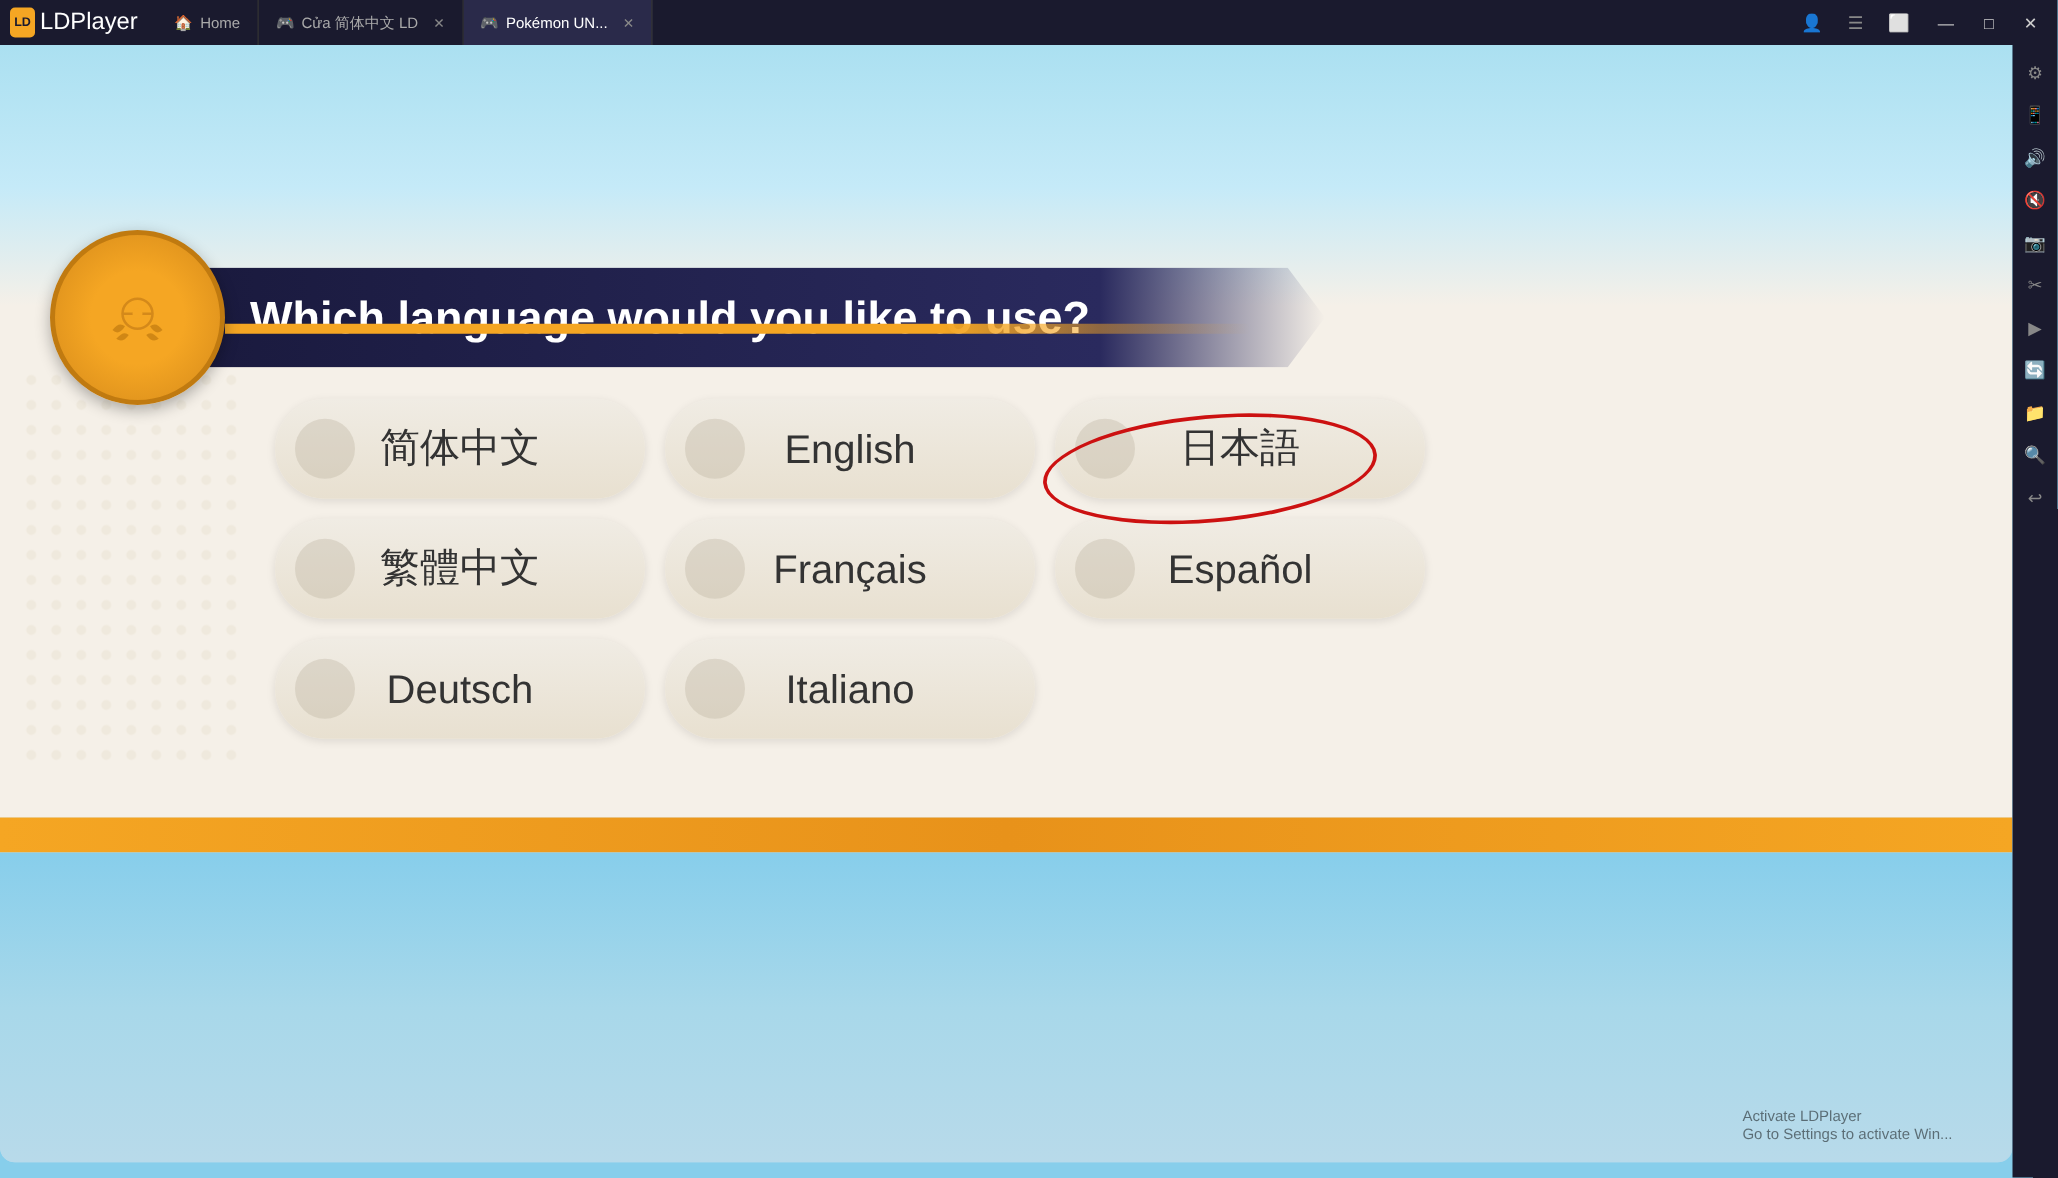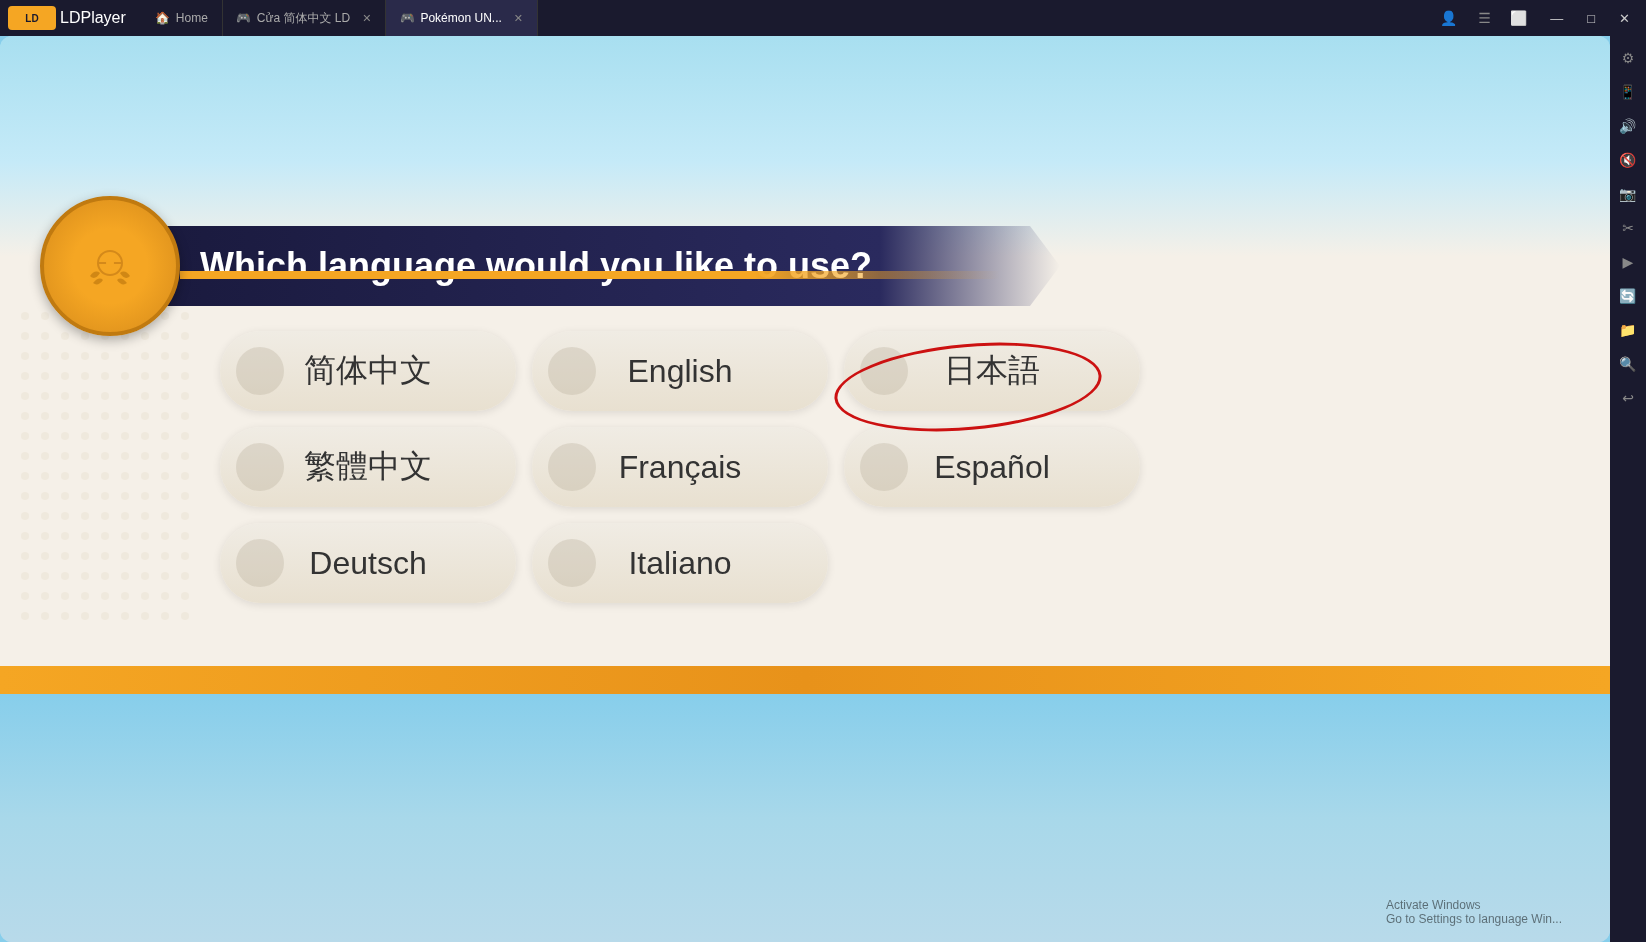--- a/index.html
+++ b/index.html
@@ -5,22 +5,22 @@
     * { margin: 0; padding: 0; box-sizing: border-box; }
     body { width: 1646px; height: 942px; overflow: hidden; font-family: 'Segoe UI', Arial, sans-serif; background: #87CEEB; }
 
     
     .titlebar {
       width: 100%; height: 36px; background: #1a1a2e;
       display: flex; align-items: center; justify-content: space-between;
       padding: 0 8px; position: relative; z-index: 100;
     }
     .titlebar-left { display: flex; align-items: center; gap: 4px; }
-    .titlebar-logo { width: 48px; height: 24px; background: #f5a623; border-radius: 4px; display: flex; align-items: center; justify-content: center; font-weight: bold; font-size: 10px; color: #1a1a2e; }
-    .titlebar-appname { color: #ffffff; font-size: 16px; font-weight: 500; margin-right: 12px; }
+    .titlebar-logo { width: 20px; height: 24px; background: #f5a623; border-radius: 4px; display: flex; align-items: center; justify-content: center; font-weight: bold; font-size: 10px; color: #1a1a2e; }
+    .titlebar-appname { color: #ffffff; font-size: 19px; font-weight: 500; margin-right: 12px; }
     .tabs { display: flex; align-items: center; height: 100%; }
     .tab {
       height: 36px; padding: 0 14px; display: flex; align-items: center; gap: 6px;
       font-size: 12px; color: #aaa; cursor: pointer; border-right: 1px solid #333; position: relative;
     }
     .tab.active { background: #2a2a4a; color: #fff; }
     .tab-icon { width: 14px; height: 14px; display: inline-flex; align-items: center; justify-content: center; }
     .tab-close { margin-left: 6px; color: #888; font-size: 11px; cursor: pointer; }
     .titlebar-right { display: flex; align-items: center; gap: 8px; }
     .titlebar-btn { color: #888; font-size: 14px; cursor: pointer; padding: 2px 6px; }
@@ -32,21 +32,21 @@
       background: #1a1a2e; display: flex; flex-direction: column; align-items: center;
       padding: 8px 0; gap: 6px; z-index: 50;
     }
     .sidebar-icon {
       width: 28px; height: 28px; display: flex; align-items: center; justify-content: center;
       color: #888; font-size: 14px; cursor: pointer; border-radius: 4px;
     }
 
     
     .main-content {
-      position: absolute; left: 0; top: 36px; width: 1610px; height: 906px;
+      position: absolute; left: 0; top: 24px; width: 1610px; height: 906px;
       background: #87CEEB; overflow: hidden; border-radius: 12px;
     }
 
     
     .sky-bg {
       position: absolute; inset: 0;
       background: linear-gradient(180deg, #a8dff0 0%, #c5eaf8 30%, #d8f0f8 60%, #b8daea 100%);
     }
 
     
@@ -291,16 +291,16 @@
   </div>
 
   <div class="red-oval" style="left: 834px; top: 308px; width: 268px; height: 86px;">
   </div>
 
   <div class="orange-banner"></div>
 
   <div class="bottom-area"></div>
 
   <div class="activate-text">
-    <div>Activate Windows</div>
-    <div>Go to Settings to language Win...</div>
+    <div>Activate LDPlayer</div>
+    <div>Go to Settings to activate Win...</div>
   </div>
 </div>
 
 </body></html>

